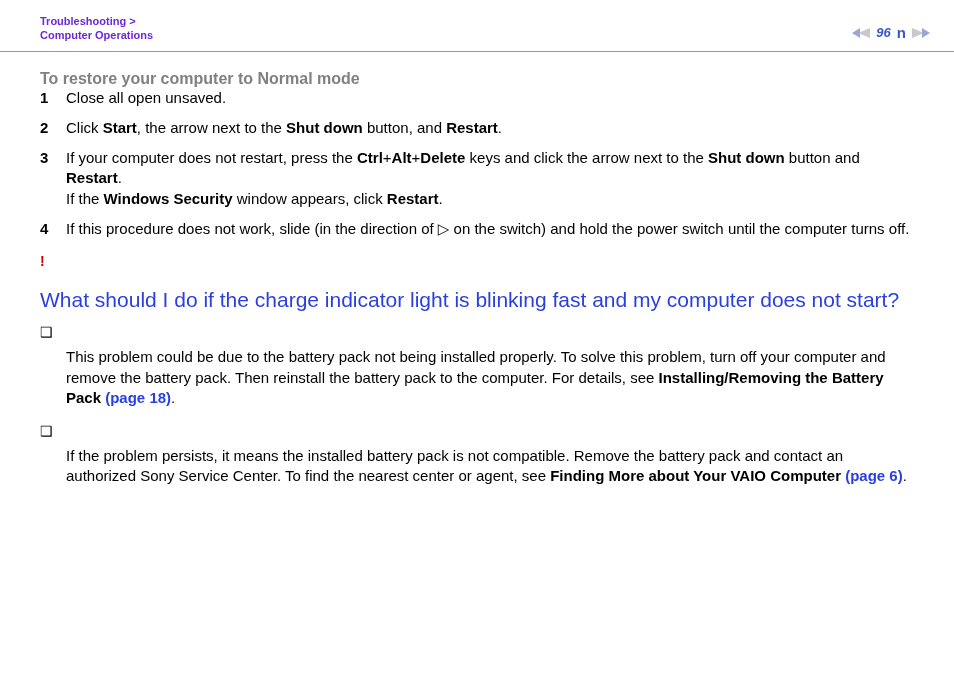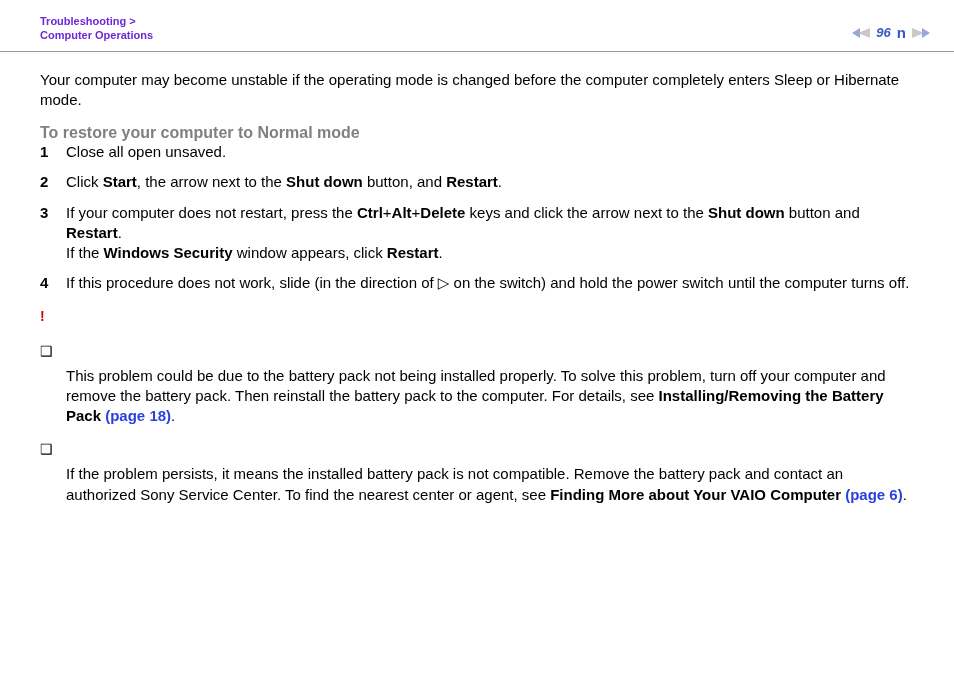--- a/index.html
+++ b/index.html
@@ -137,21 +137,20 @@
       <svg width="18" height="14" viewBox="0 0 18 14">
           <polygon points="0,2 0,12 12,7" fill="#c9c9c9"></polygon>
           <polygon points="10,2 10,12 18,7" fill="#9aa6d8"></polygon>
         </svg>
     </span>
   </div>
 </div>
 
 <div class="content">
 
-  <p class="body-p">Your computer may become unstable if the operating mode is changed before the computer completely enters Sleep or Hibernate mode.</p>
   <h3 class="subhead">To restore your computer to Normal mode</h3>
 
   <ol class="steps">
     <li>
         <span class="num">1</span>
         <span class="txt">Close all open unsaved.</span>
       </li>
     <li>
         <span class="num">2</span>
         <span class="txt">Click <b>Start</b>, the arrow next to the <b>Shut down</b> button, and <b>Restart</b>.</span>
@@ -163,20 +162,21 @@
     <li>
         <span class="num">4</span>
         <span class="txt">If this procedure does not work, slide (in the direction of ▷ on the switch) and hold the power switch until the computer turns off.</span>
       </li>
   </ol>
 
   <div class="note">
     <span class="mark">!</span>
   </div>
 
+  <h2 class="h-q">What should I do if the charge indicator light is blinking fast and my computer does not start?</h2>
 
   <ul class="bullets">
     <li>
         <span class="bl">❑</span>
         <span class="txt">This problem could be due to the battery pack not being installed properly. To solve this problem, turn off your computer and remove the battery pack. Then reinstall the battery pack to the computer. For details, see <b>Installing/Removing the Battery Pack <span class="link">(page 18)</span></b>.</span>
       </li>
     <li>
         <span class="bl">❑</span>
         <span class="txt">If the problem persists, it means the installed battery pack is not compatible. Remove the battery pack and contact an authorized Sony Service Center. To find the nearest center or agent, see <b>Finding More about Your VAIO Computer <span class="link">(page 6)</span></b>.</span>
       </li>

